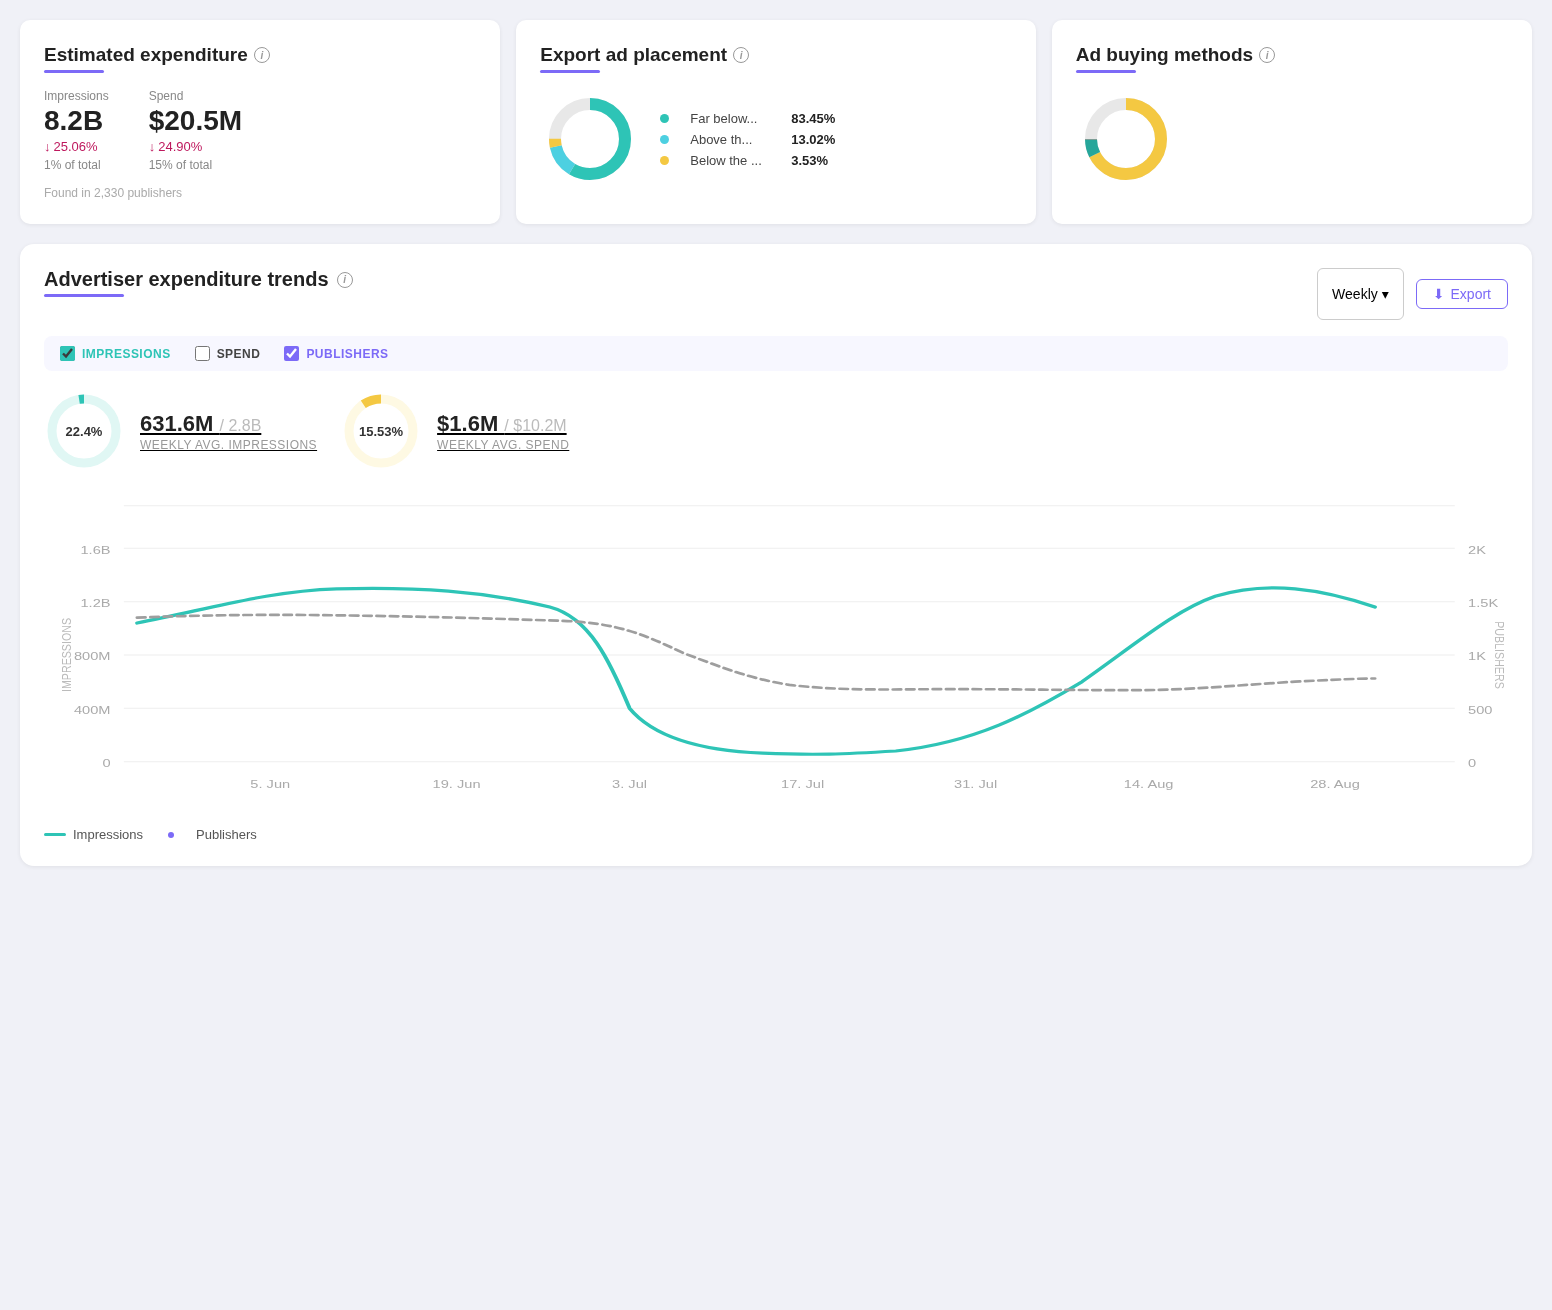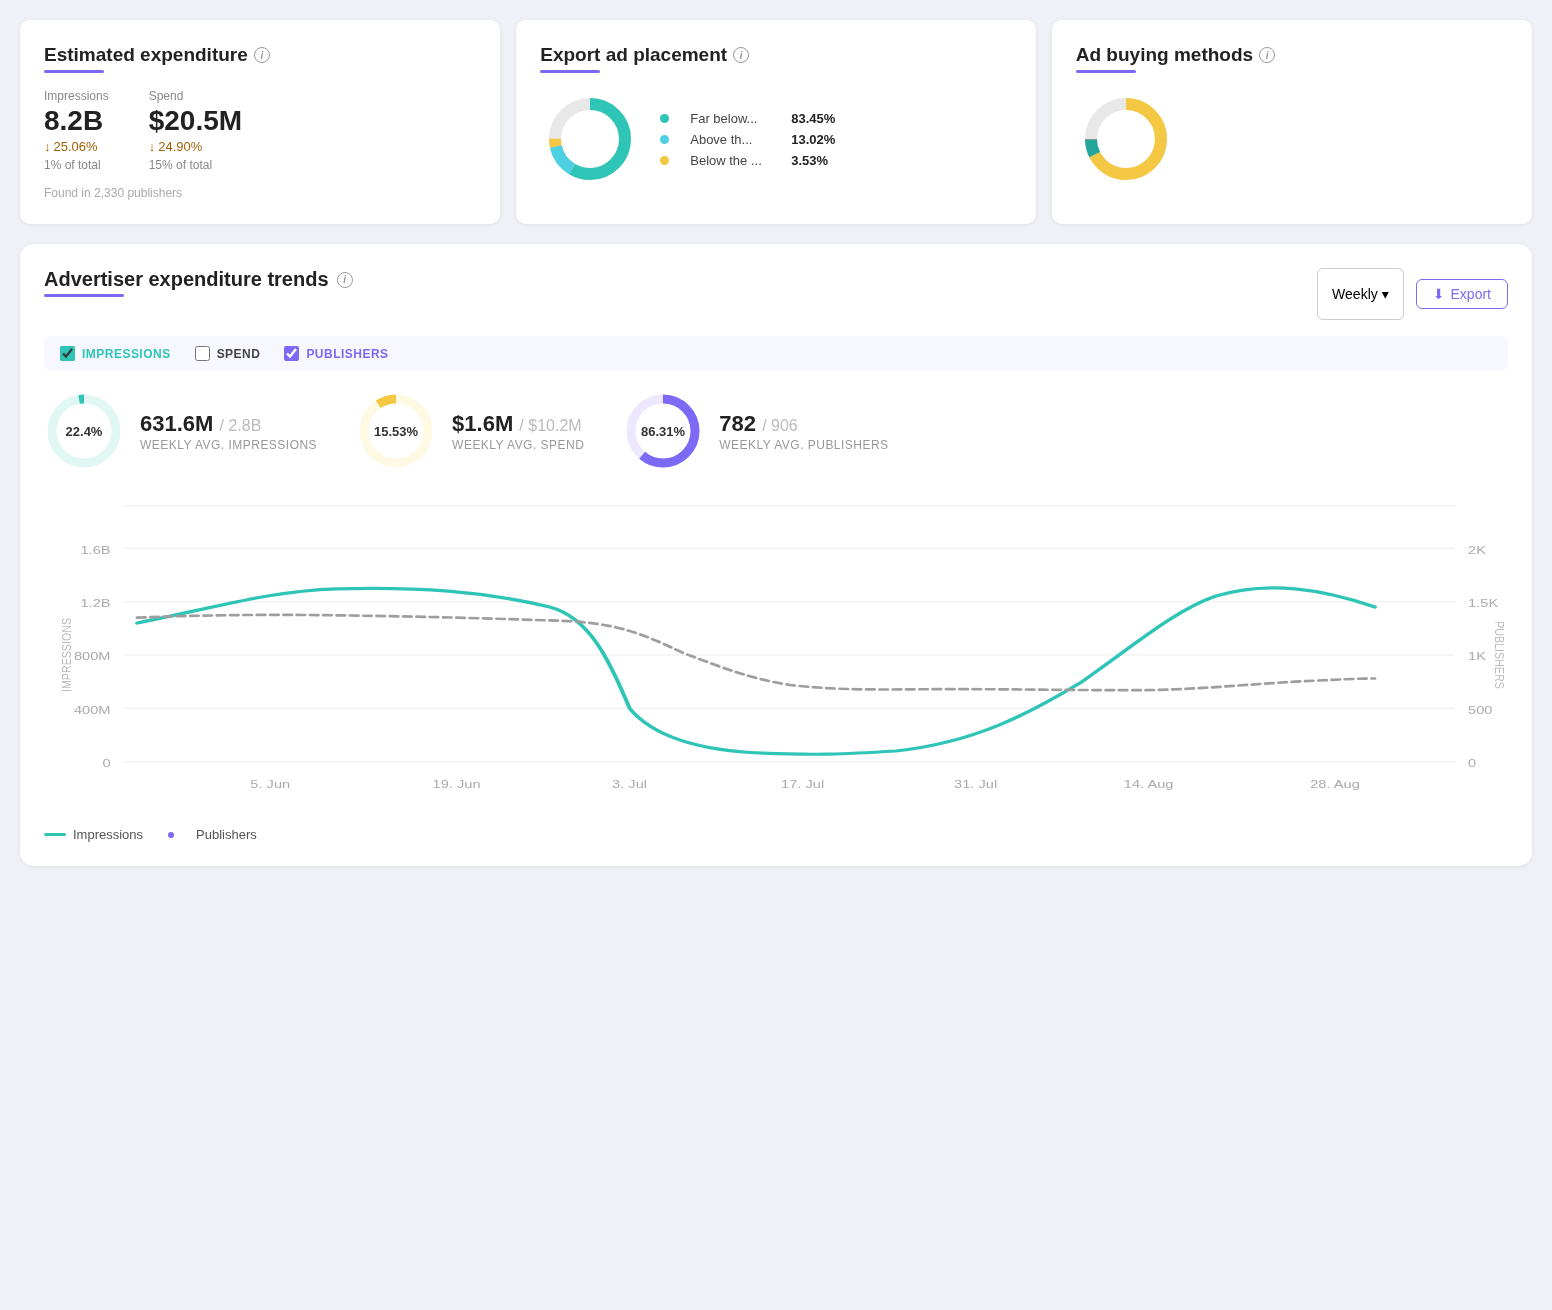--- a/index.html
+++ b/index.html
@@ -12,21 +12,21 @@
     .card-buying { flex: 1.1; }
 
     .card-title { font-size: 19px; font-weight: 600; color: #222; margin-bottom: 4px; display: flex; align-items: center; gap: 6px; text-align: center; }
     .card-title-underline { height: 3px; width: 60px; background: #7c6af7; margin-bottom: 16px; border-radius: 2px; }
 
     .info-icon { display: inline-flex; align-items: center; justify-content: center; width: 16px; height: 16px; border-radius: 50%; border: 1.5px solid #999; color: #999; font-size: 10px; font-style: italic; cursor: pointer; }
 
     .exp-row { display: flex; gap: 40px; }
     .exp-col label { font-size: 12px; color: #888; display: block; margin-bottom: 2px; }
     .exp-value { font-size: 28px; font-weight: 700; color: #222; }
-    .exp-change { font-size: 13px; color: #a16207; display: flex; align-items: center; gap: 3px; margin-top: 2px; }
+    .exp-change { font-size: 13px; color: #be185d; display: flex; align-items: center; gap: 3px; margin-top: 2px; }
     .exp-change.down::before { content: '↓'; }
     .exp-total { font-size: 12px; color: #888; margin-top: 4px; }
     .exp-publishers { font-size: 12px; color: #aaa; margin-top: 14px; }
 
     
     .donut-section { display: flex; align-items: center; gap: 20px; }
     .donut-legend { display: flex; flex-direction: column; gap: 6px; }
     .legend-item { display: flex; align-items: center; gap: 21px; font-size: 13px; color: #444; }
     .legend-dot { width: 9px; height: 9px; border-radius: 50%; flex-shrink: 0; }
     .legend-label { min-width: 80px; }
@@ -42,21 +42,21 @@
     .export-btn { border: 1px solid #7c6af7; border-radius: 6px; padding: 6px 16px; font-size: 14px; background: #fff; color: #7c6af7; cursor: pointer; display: flex; align-items: center; gap: 6px; }
 
     .checkboxes-row { display: flex; gap: 24px; background: #f7f7ff; border-radius: 8px; padding: 10px 16px; margin-bottom: 20px; }
     .checkbox-item { display: flex; align-items: center; gap: 7px; font-size: 12px; font-weight: 700; letter-spacing: 0.04em; color: #444; cursor: pointer; }
     .checkbox-item input[type=checkbox] { width: 15px; height: 15px; accent-color: #7c6af7; }
     .checkbox-item.impressions { color: #2ec4b6; }
     .checkbox-item.impressions input { accent-color: #2ec4b6; }
     .checkbox-item.publishers { color: #7c6af7; }
     .checkbox-item.publishers input { accent-color: #7c6af7; }
 
-    .metrics-row { display: flex; gap: 39px; margin-bottom: 24px; align-items: center; }
+    .metrics-row { display: flex; gap: 24px; margin-bottom: 24px; align-items: center; text-decoration: underline; }
     .metric-block { display: flex; align-items: center; gap: 16px; }
     .metric-text .metric-main { font-size: 22px; font-weight: 700; color: #222; }
     .metric-text .metric-sub { font-size: 12px; color: #999; letter-spacing: 0.04em; margin-top: 1px; }
     .metric-text .metric-main span.total { font-size: 16px; font-weight: 400; color: #bbb; }
 
     
     .chart-area { position: relative; width: 100%; height: 320px; }
     .chart-svg { width: 100%; height: 100%; }
 
     .legend-row { display: flex; gap: 24px; margin-top: 12px; }
@@ -214,32 +214,20 @@
 
         <circle cx="40" cy="40" r="32" fill="none" stroke="#f4c842" stroke-width="9" stroke-dasharray="31.2 201.1" stroke-dashoffset="50.3" transform="rotate(-90 40 40)"></circle>
         <text x="40" y="45" text-anchor="middle" class="donut-label" font-size="11" font-weight="700" fill="#333">15.53%</text>
       </svg>
       <div class="metric-text">
         <div class="metric-main">$1.6M <span class="total">/ $10.2M</span></div>
         <div class="metric-sub">WEEKLY AVG. SPEND</div>
       </div>
     </div>
 
-    <div class="metric-block">
-      <svg width="80" height="80" viewBox="0 0 80 80">
-        <circle cx="40" cy="40" r="32" fill="none" stroke="#ede8fd" stroke-width="9"></circle>
-
-        <circle cx="40" cy="40" r="32" fill="none" stroke="#7c6af7" stroke-width="9" stroke-dasharray="173.4 201.1" stroke-dashoffset="50.3" transform="rotate(-90 40 40)"></circle>
-        <text x="40" y="45" text-anchor="middle" class="donut-label" font-size="11" font-weight="700" fill="#333">86.31%</text>
-      </svg>
-      <div class="metric-text">
-        <div class="metric-main">782 <span class="total">/ 906</span></div>
-        <div class="metric-sub">WEEKLY AVG. PUBLISHERS</div>
-      </div>
-    </div>
   </div>
 
   <div class="chart-area">
     <svg class="chart-svg" viewBox="0 0 1100 300" preserveAspectRatio="none">
 
       <line x1="60" y1="250" x2="1060" y2="250" stroke="#eee" stroke-width="1"></line>
       <line x1="60" y1="200" x2="1060" y2="200" stroke="#eee" stroke-width="1"></line>
       <line x1="60" y1="150" x2="1060" y2="150" stroke="#eee" stroke-width="1"></line>
       <line x1="60" y1="100" x2="1060" y2="100" stroke="#eee" stroke-width="1"></line>
       <line x1="60" y1="50" x2="1060" y2="50" stroke="#eee" stroke-width="1"></line>

